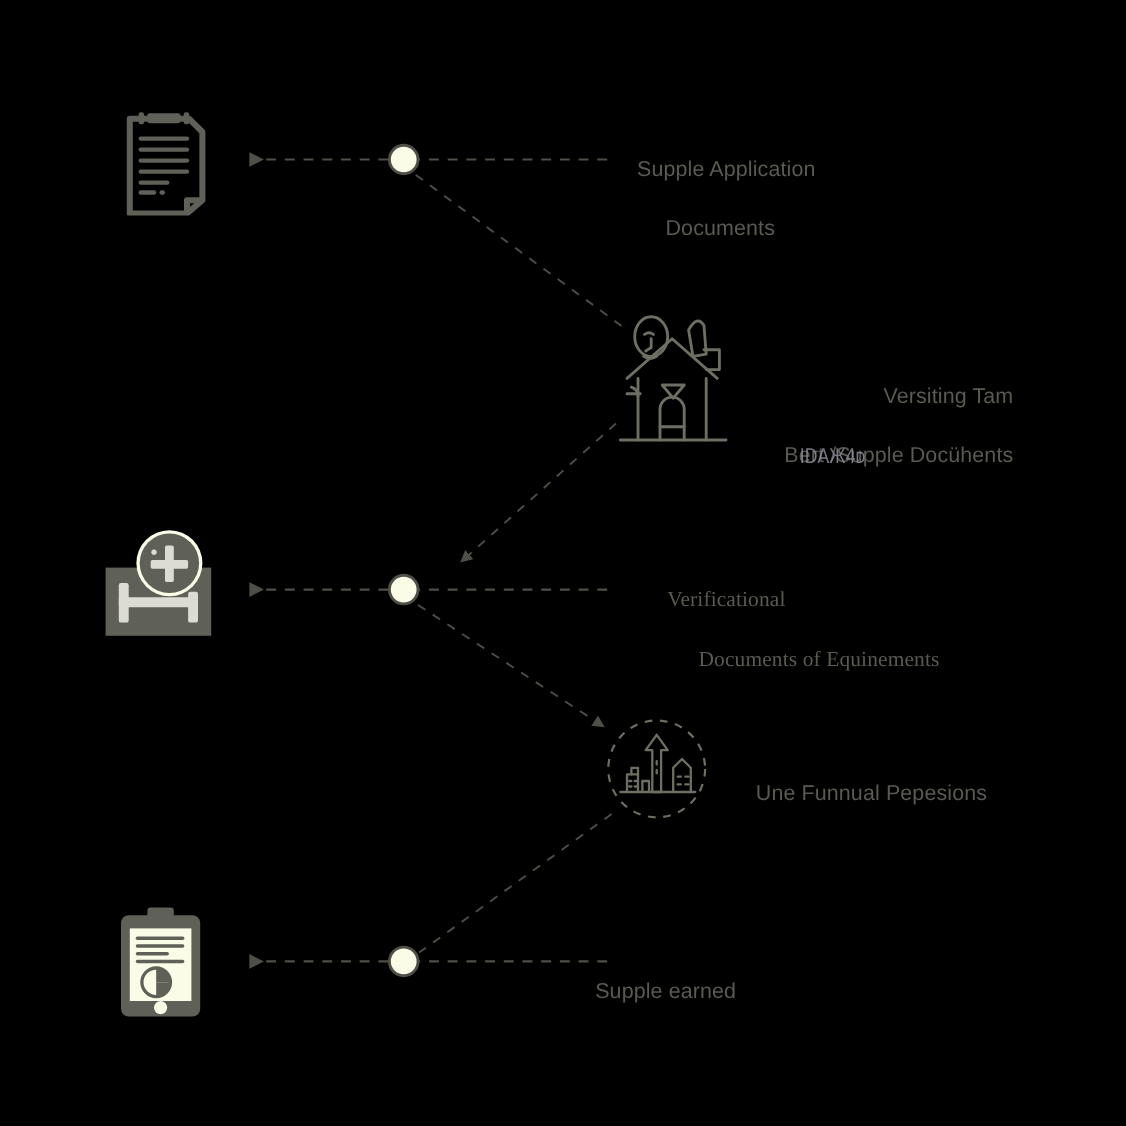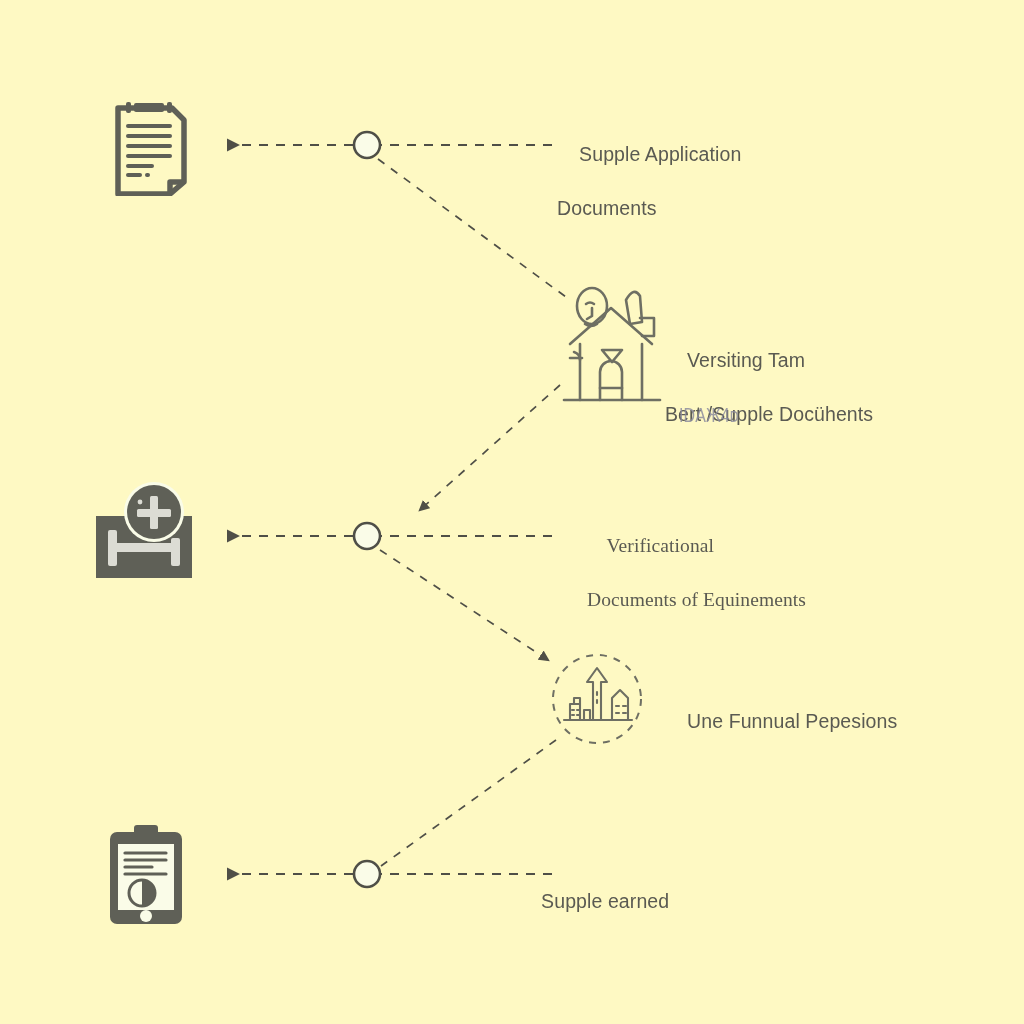--- a/index.html
+++ b/index.html
@@ -10,21 +10,21 @@
     width: 1024px;
     height: 1024px;
     background: #fafce8;
     font-family: "Liberation Sans", sans-serif;
     overflow: hidden;
   }
   #stage {
     position: relative;
     width: 1024px;
     height: 1024px;
-    background: #fef9c3;
+    background: #000000;
   }
   #wires {
     position: absolute;
     left: 0;
     top: 0;
     width: 1024px;
     height: 1024px;
   }
   .icon-box {
     position: absolute;
@@ -33,20 +33,21 @@
     position: absolute;
     color: #5a5a52;
     font-size: 19.5px;
     line-height: 27px;
     font-weight: 500;
     letter-spacing: .1px;
     white-space: pre;
   }
   .label .l2 {
     display: block;
+    margin-left: 48px;
   }
   .garble {
     position: relative;
     display: inline-block;
   }
   .garble .over {
     position: absolute;
     left: 14px;
     top: 1px;
     color: #8d8d9e;
@@ -129,21 +130,21 @@
         <path d="M84 34 h14 v18 h-12"></path>
         <path d="M14 74 h12"></path>
         <path d="M18 68 q6 2 6 8"></path>
         <ellipse cx="36" cy="22" rx="15" ry="18"></ellipse>
         <path d="M30 20 q4 -3 8 0"></path>
         <path d="M36 24 v8 l-5 3"></path>
         <path d="M29 40 q6 4 12 0"></path>
       </g>
     </svg>
   </div>
-  <div class="label" style="left:665px; top:320px;">
+  <div class="label" style="left:665px; top:320px;text-align:right;">
     <span>Versiting Tam</span>
     <span class="l2 garble"><span>Bert </span><span>/Supple Docühents</span><span class="over">IDАЖ4ᴅ</span></span>
   </div>
 
   <div class="icon-box" style="left:92px; top:480px; width:112px; height:108px;">
     <svg viewBox="0 0 112 108" width="112" height="108">
       <rect x="4" y="36" width="96" height="62" fill="#5f6057"></rect>
       <g fill="#dcdcd4">
         <rect x="16" y="50" width="9" height="36" rx="2"></rect>
         <rect x="79" y="58" width="9" height="28" rx="2"></rect>

